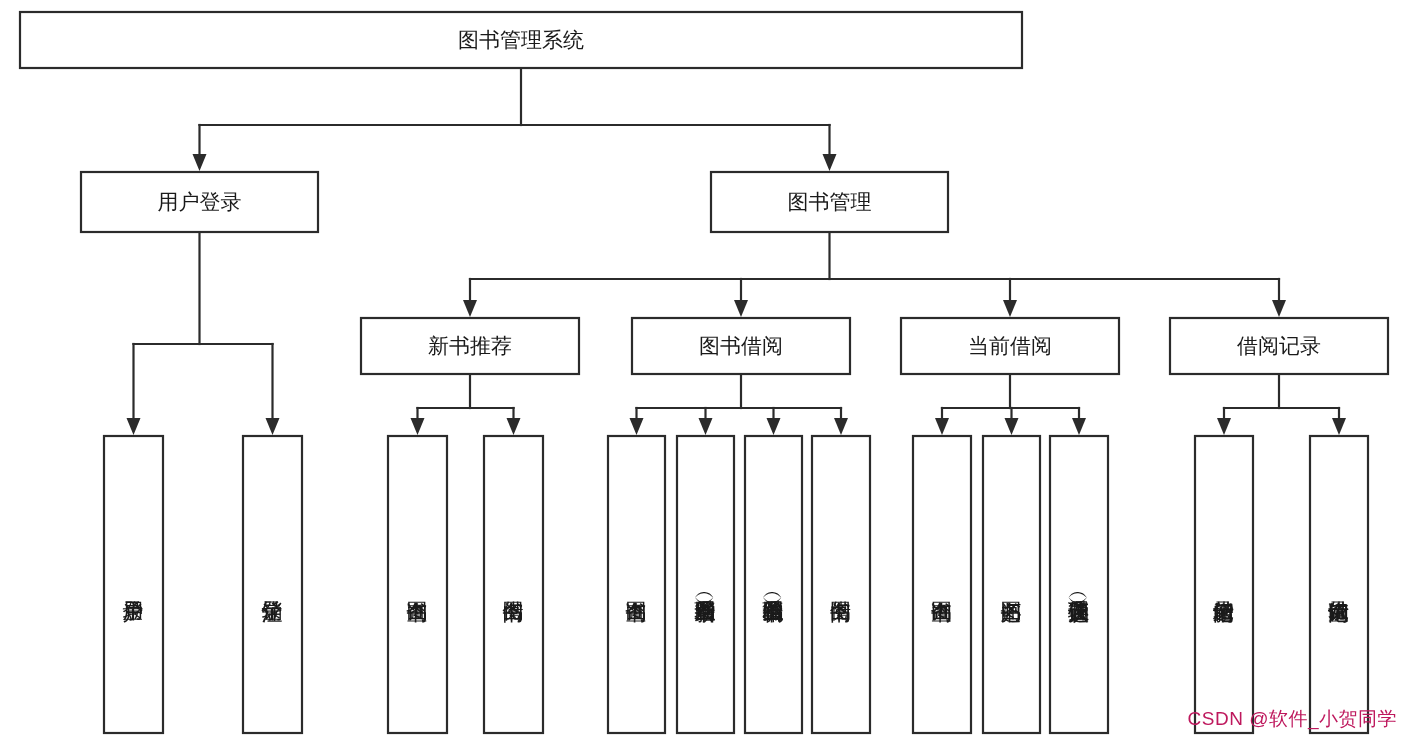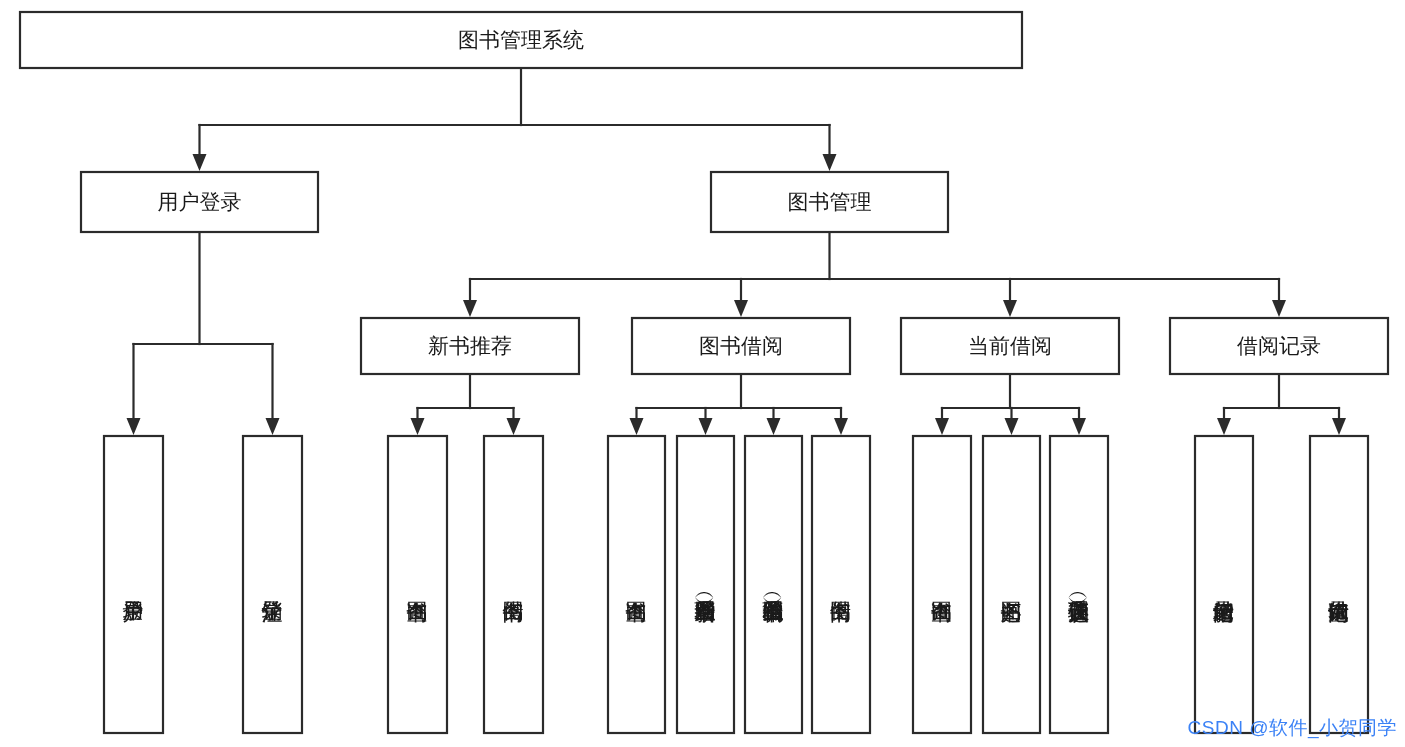--- a/index.html
+++ b/index.html
@@ -46,24 +46,24 @@
     font-size: 21px;
     fill: #1a1a1a;
     writing-mode: vertical-rl;
     text-orientation: upright;
     dominant-baseline: central;
     text-anchor: middle;
   }
   .watermark {
     position: absolute;
     right: 8px;
-    bottom: 6px;
+    bottom: 15px;
     font-family: "Liberation Sans", "DejaVu Sans", sans-serif;
     font-size: 19px;
-    color: #3b82f6;
+    color: #be185d;
     white-space: nowrap;
     letter-spacing: 0.5px;
     pointer-events: none;
   }
 </style>
 </head>
 <body>
 
 <svg id="diagram" viewBox="0 0 1405 747" xmlns="http://www.w3.org/2000/svg">
   <g id="edges-layer">

